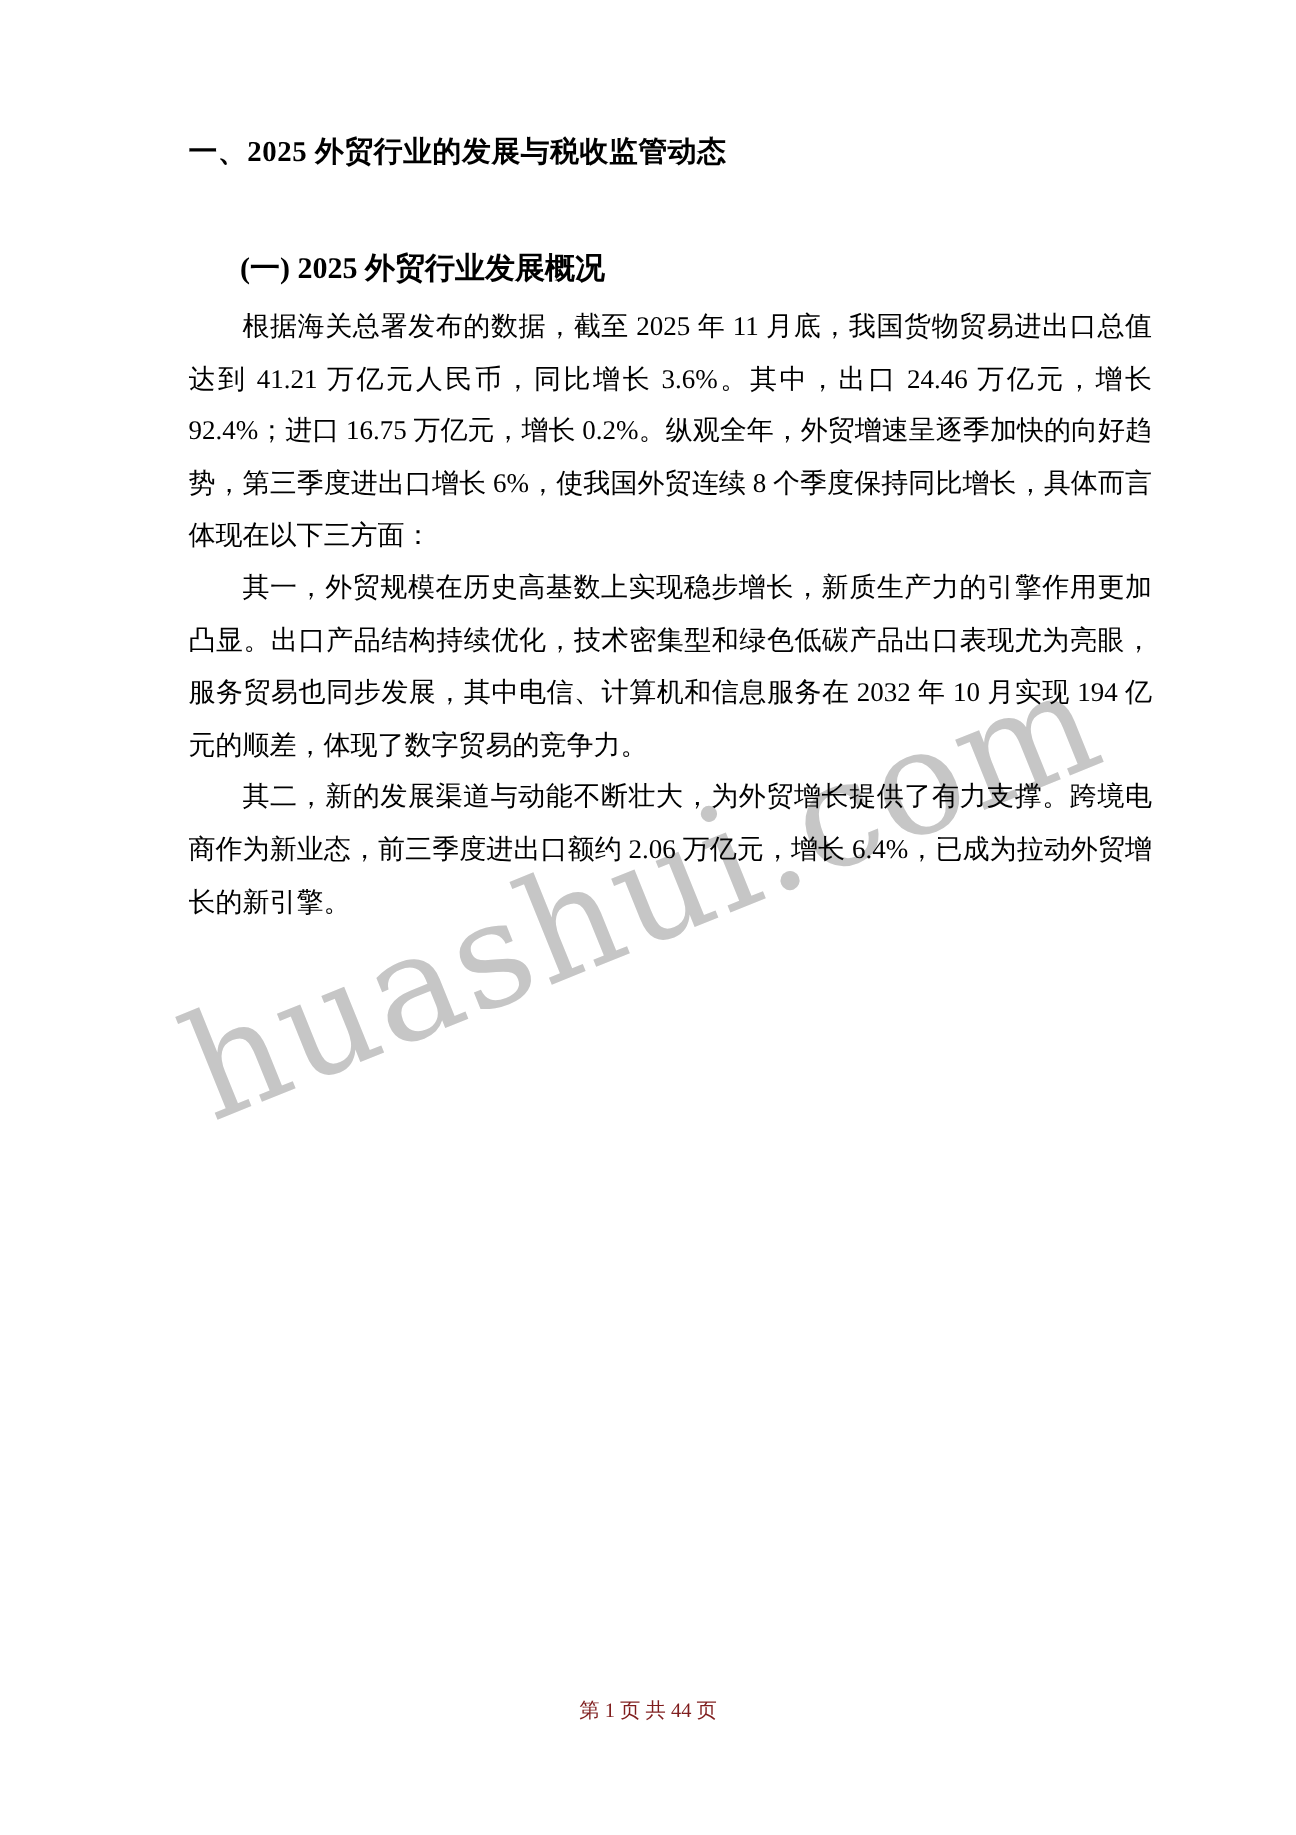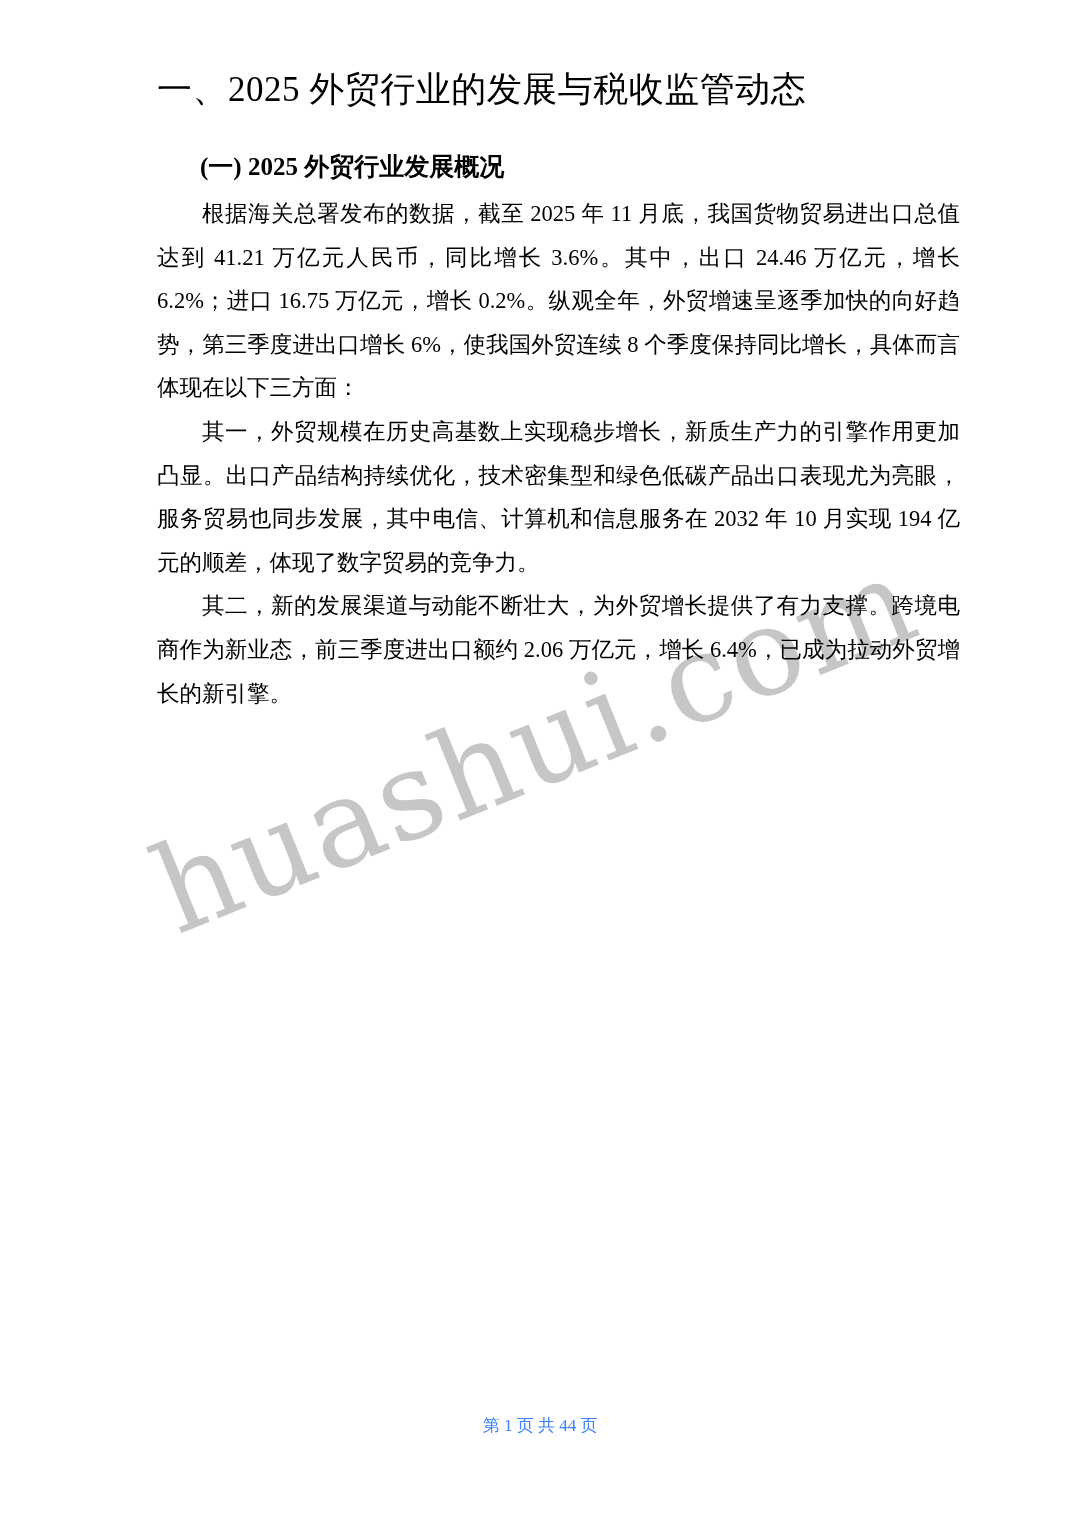--- a/index.html
+++ b/index.html
@@ -32,67 +32,67 @@
     user-select: none;
   }
   .content {
     position: absolute;
     left: 157px;
     top: 0;
     width: 803px;
     z-index: 1;
   }
   .doc-title {
-    padding-top: 70px;
-    font-size: 35px;
+    padding-top: 107px;
+    font-size: 24px;
     line-height: 40px;
-    font-weight: 400;
+    font-weight: 700;
     letter-spacing: 0.5px;
   }
   .section-heading {
-    margin: 40px 0 8px 0;
+    margin: 61px 0 8px 0;
     padding-left: 43px;
     font-size: 25px;
     line-height: 34px;
     font-weight: 700;
   }
   .para {
     font-size: 22.5px;
     line-height: 43.6px;
     text-align: justify;
     text-justify: inter-ideograph;
     text-indent: 45px;
   }
   .page-footer {
     position: absolute;
     left: 0;
     right: 0;
     top: 1414px;
     text-align: center;
     font-size: 17px;
     line-height: 24px;
-    color: #3b82f6;
+    color: #7f1d1d;
     z-index: 1;
   }
 </style>
 </head>
 <body>
 
 <div class="page">
 
   <div class="watermark" style="color: rgb(198, 198, 198);">huashui.com</div>
 
   <main class="content">
 
     <h1 class="doc-title">一、2025 外贸行业的发展与税收监管动态</h1>
 
     <h2 class="section-heading">(一) 2025 外贸行业发展概况</h2>
 
 
-    <p class="para">根据海关总署发布的数据，截至 2025 年 11 月底，我国货物贸易进出口总值达到 41.21 万亿元人民币，同比增长 3.6%。其中，出口 24.46 万亿元，增长 6.2%；进口 16.75 万亿元，增长 0.2%。纵观全年，外贸增速呈逐季加快的向好趋势，第三季度进出口增长 6%，使我国外贸连续 8 个季度保持同比增长，具体而言体现在以下三方面：</p>
+    <p class="para">根据海关总署发布的数据，截至 2025 年 11 月底，我国货物贸易进出口总值达到 41.21 万亿元人民币，同比增长 3.6%。其中，出口 24.46 万亿元，增长 92.4%；进口 16.75 万亿元，增长 0.2%。纵观全年，外贸增速呈逐季加快的向好趋势，第三季度进出口增长 6%，使我国外贸连续 8 个季度保持同比增长，具体而言体现在以下三方面：</p>
 
     <p class="para">其一，外贸规模在历史高基数上实现稳步增长，新质生产力的引擎作用更加凸显。出口产品结构持续优化，技术密集型和绿色低碳产品出口表现尤为亮眼，服务贸易也同步发展，其中电信、计算机和信息服务在 2032 年 10 月实现 194 亿元的顺差，体现了数字贸易的竞争力。</p>
 
     <p class="para">其二，新的发展渠道与动能不断壮大，为外贸增长提供了有力支撑。跨境电商作为新业态，前三季度进出口额约 2.06 万亿元，增长 6.4%，已成为拉动外贸增长的新引擎。</p>
 
 
 
   </main>
 
   <div class="page-footer">第 1 页 共 44 页</div>

